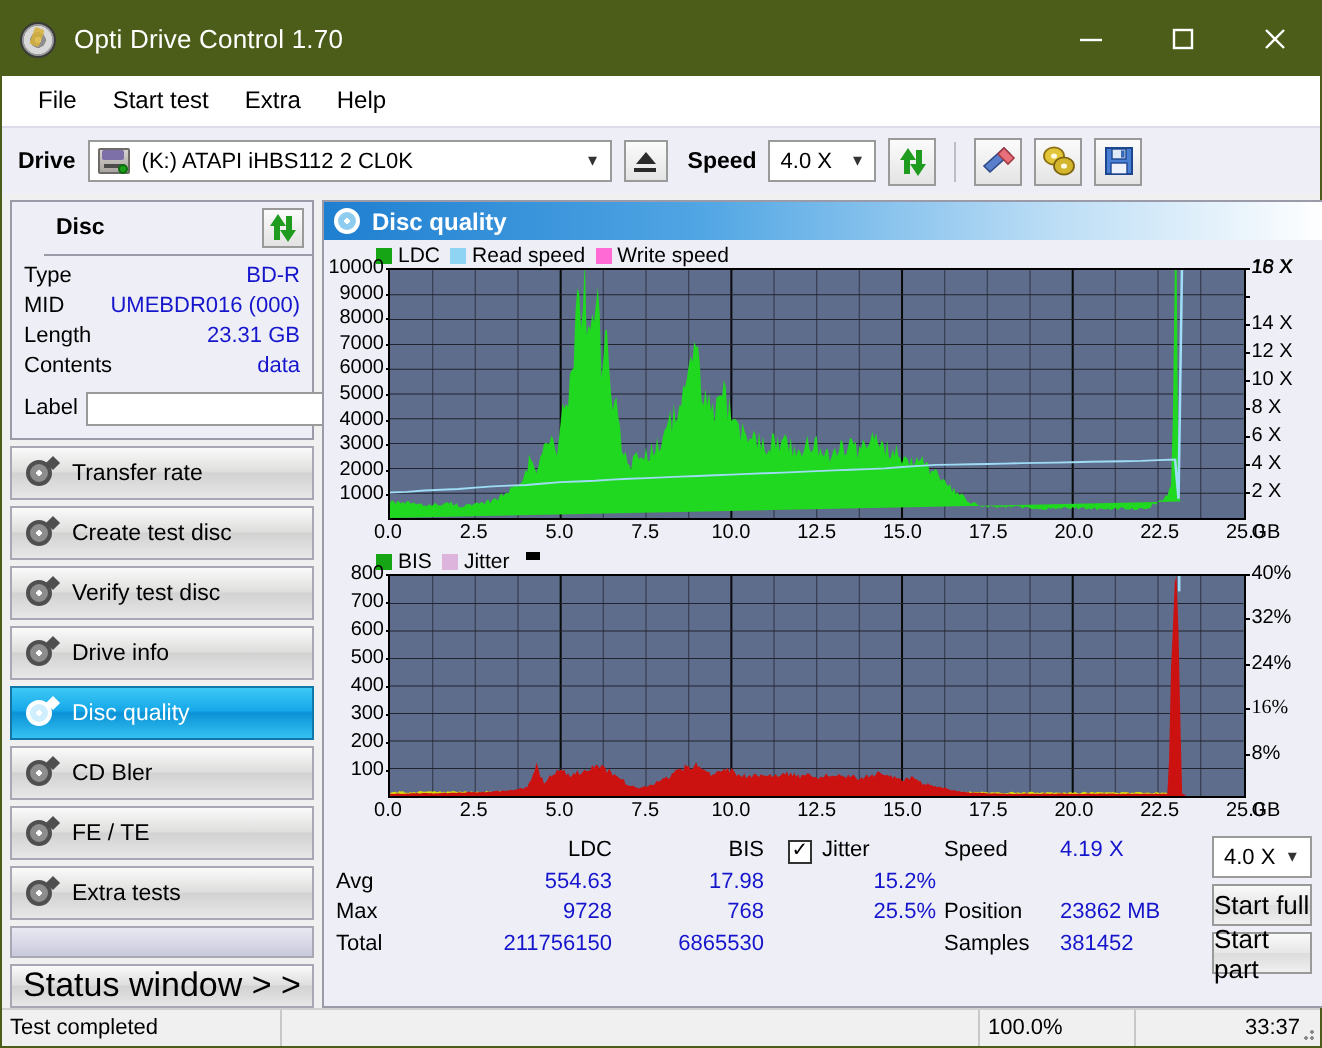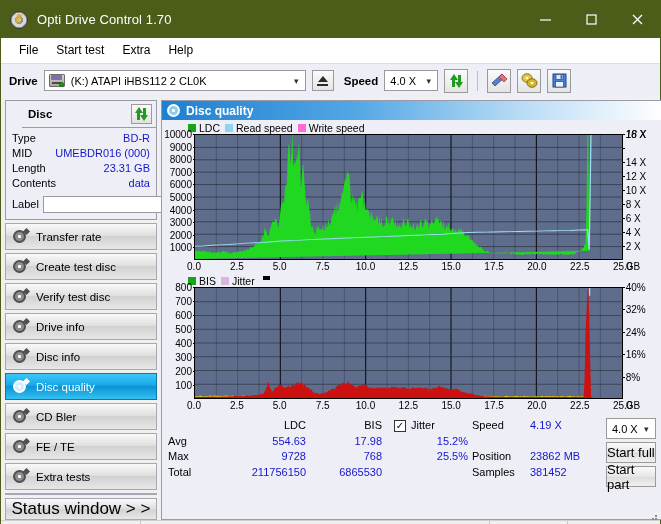--- a/index.html
+++ b/index.html
@@ -357,27 +357,20 @@
             <span class="tick"></span>
           </span>
         <span>Verify test disc</span>
       </div>
       <div class="navbtn">
         <span class="nav-gl">
             <span class="ring"></span>
             <span class="tick"></span>
           </span>
         <span>Drive info</span>
-      </div>
-      <div class="navbtn">
-        <span class="nav-gl">
-            <span class="ring"></span>
-            <span class="tick"></span>
-          </span>
-        <span>Disc info</span>
       </div>
       <div class="navbtn sel">
         <span class="nav-gl">
             <span class="ring"></span>
             <span class="tick"></span>
           </span>
         <span>Disc quality</span>
       </div>
       <div class="navbtn">
         <span class="nav-gl">
@@ -590,21 +583,21 @@
                   </g>
                   <path d="M 0.0 400 L 0.0 394.6 L 2.2 393.2 L 4.3 392.6 L 6.5 392.3 L 8.7 394.7 L 10.9 391.0 L 13.0 392.3 L 15.2 391.1 L 17.4 394.2 L 19.6 394.2 L 21.7 394.5 L 23.9 392.5 L 26.1 393.9 L 28.3 392.3 L 30.4 394.6 L 32.6 392.7 L 34.8 391.0 L 37.0 391.3 L 39.1 392.3 L 41.3 392.3 L 43.5 392.0 L 45.7 391.3 L 47.8 391.2 L 50.0 392.3 L 52.2 390.9 L 54.3 392.7 L 56.5 392.8 L 58.7 391.1 L 60.9 393.9 L 63.0 392.0 L 65.2 394.6 L 67.4 391.4 L 69.6 392.2 L 71.7 391.9 L 73.9 391.1 L 76.1 391.2 L 78.3 393.0 L 80.4 392.3 L 82.6 391.9 L 84.8 393.4 L 87.0 391.6 L 89.1 391.3 L 91.3 394.0 L 93.5 393.8 L 95.7 391.3 L 97.8 394.0 L 100.0 393.0 L 102.2 391.9 L 104.3 392.7 L 106.5 393.2 L 108.7 392.2 L 110.9 394.3 L 113.0 390.3 L 115.2 392.1 L 117.4 391.7 L 119.6 394.2 L 121.7 392.7 L 123.9 394.1 L 126.1 392.6 L 128.3 390.5 L 130.4 392.6 L 132.6 392.8 L 134.8 390.9 L 137.0 392.4 L 139.1 391.9 L 141.3 393.8 L 143.5 392.9 L 145.7 392.9 L 147.8 393.4 L 150.0 391.9 L 152.2 393.7 L 154.3 392.7 L 156.5 391.6 L 158.7 391.0 L 160.9 390.7 L 163.0 390.0 L 165.2 390.1 L 167.4 389.8 L 169.6 392.3 L 171.7 392.8 L 173.9 392.8 L 176.1 393.2 L 178.3 393.5 L 180.4 392.5 L 182.6 392.0 L 184.8 390.7 L 187.0 391.4 L 189.1 394.0 L 191.3 393.2 L 193.5 393.6 L 195.7 390.7 L 197.8 393.4 L 200.0 390.3 L 202.2 392.1 L 204.3 391.5 L 206.5 394.2 L 208.7 392.7 L 210.9 392.6 L 213.0 393.2 L 215.2 393.9 L 217.4 390.8 L 219.6 392.7 L 221.7 391.7 L 223.9 391.7 L 226.1 392.9 L 228.3 392.9 L 230.4 390.9 L 232.6 390.9 L 234.8 392.7 L 237.0 391.5 L 239.1 392.7 L 241.3 392.3 L 243.5 394.0 L 245.7 394.3 L 247.8 394.3 L 250.0 394.2 L 252.2 390.9 L 254.3 392.4 L 256.5 394.7 L 258.7 391.7 L 260.9 392.5 L 263.0 391.1 L 265.2 394.2 L 267.4 392.4 L 269.6 391.8 L 271.7 393.6 L 273.9 393.5 L 276.1 391.7 L 278.3 392.0 L 280.4 391.3 L 282.6 394.0 L 284.8 392.6 L 287.0 393.4 L 289.1 392.9 L 291.3 391.8 L 293.5 393.2 L 295.7 394.0 L 297.8 394.0 L 300.0 391.3 L 302.2 394.7 L 304.3 392.3 L 306.5 391.8 L 308.7 394.4 L 310.9 393.5 L 313.0 392.1 L 315.2 392.1 L 317.4 393.5 L 319.6 393.6 L 321.7 392.8 L 323.9 392.9 L 326.1 391.6 L 328.3 392.8 L 330.4 392.5 L 332.6 391.0 L 334.8 392.7 L 337.0 393.0 L 339.1 394.6 L 341.3 392.9 L 343.5 391.4 L 345.7 393.5 L 347.8 391.5 L 350.0 393.0 L 352.2 393.1 L 354.3 392.4 L 356.5 393.5 L 358.7 393.4 L 360.9 393.8 L 363.0 393.4 L 365.2 391.8 L 367.4 392.8 L 369.6 392.3 L 371.7 393.2 L 373.9 392.5 L 376.1 393.7 L 378.3 391.1 L 380.4 393.5 L 382.6 394.0 L 384.8 393.0 L 387.0 392.0 L 389.1 391.8 L 391.3 393.0 L 393.5 392.5 L 395.7 391.0 L 397.8 391.3 L 400.0 392.9 L 402.2 393.9 L 404.3 392.3 L 406.5 391.0 L 408.7 393.3 L 410.9 394.0 L 413.0 393.4 L 415.2 392.5 L 417.4 392.5 L 419.6 392.8 L 421.7 391.8 L 423.9 391.7 L 426.1 393.4 L 428.3 391.0 L 430.4 394.5 L 432.6 392.6 L 434.8 394.6 L 437.0 391.5 L 439.1 394.5 L 441.3 391.8 L 443.5 391.8 L 445.7 393.4 L 447.8 392.7 L 450.0 393.2 L 452.2 393.0 L 454.3 393.7 L 456.5 390.9 L 458.7 392.7 L 460.9 392.3 L 463.0 391.1 L 465.2 392.2 L 467.4 392.0 L 469.6 393.0 L 471.7 392.0 L 473.9 393.2 L 476.1 393.1 L 478.3 393.4 L 480.4 392.0 L 482.6 393.8 L 484.8 393.6 L 487.0 392.8 L 489.1 392.2 L 491.3 393.0 L 493.5 394.6 L 495.7 391.1 L 497.8 391.2 L 500.0 392.5 L 502.2 392.9 L 504.3 392.9 L 506.5 394.4 L 508.7 392.0 L 510.9 393.7 L 513.0 392.2 L 515.2 391.4 L 517.4 391.8 L 519.6 392.6 L 521.7 392.9 L 523.9 394.5 L 526.1 392.8 L 528.3 393.2 L 530.4 393.1 L 532.6 393.3 L 534.8 392.7 L 537.0 391.4 L 539.1 392.4 L 541.3 394.0 L 543.5 394.7 L 545.7 393.0 L 547.8 394.0 L 550.0 391.8 L 552.2 394.1 L 554.3 391.2 L 556.5 393.7 L 558.7 392.7 L 560.9 391.7 L 563.0 391.8 L 565.2 391.8 L 567.4 391.6 L 569.6 392.6 L 571.7 391.4 L 573.9 390.9 L 576.1 391.0 L 578.3 394.1 L 580.4 392.3 L 582.6 393.0 L 584.8 391.1 L 587.0 393.4 L 589.1 394.5 L 591.3 394.2 L 593.5 391.6 L 595.7 394.2 L 597.8 392.2 L 600.0 391.1 L 602.2 393.6 L 604.3 391.5 L 606.5 394.1 L 608.7 391.9 L 610.9 394.1 L 613.0 391.3 L 615.2 393.5 L 617.4 392.0 L 619.6 393.1 L 621.7 393.8 L 623.9 394.6 L 626.1 392.0 L 628.3 393.1 L 630.4 394.7 L 632.6 392.0 L 634.8 394.5 L 637.0 391.0 L 639.1 391.2 L 641.3 393.3 L 643.5 393.8 L 645.7 391.1 L 647.8 392.8 L 650.0 393.4 L 652.2 392.1 L 654.3 394.5 L 656.5 392.1 L 658.7 393.2 L 660.9 394.6 L 663.0 392.8 L 665.2 392.7 L 667.4 394.5 L 669.6 391.9 L 671.7 394.4 L 673.9 392.4 L 676.1 393.5 L 678.3 392.2 L 680.4 391.8 L 682.6 394.6 L 684.8 392.3 L 687.0 393.3 L 689.1 392.8 L 691.3 393.9 L 693.5 391.8 L 695.7 392.5 L 697.8 393.3 L 700.0 393.0 L 702.2 394.8 L 704.3 393.4 L 706.5 393.0 L 708.7 393.5 L 710.9 393.4 L 713.0 392.6 L 715.2 394.7 L 717.4 394.1 L 719.6 395.4 L 721.7 395.0 L 723.9 395.1 L 726.1 393.0 L 728.3 392.4 L 730.4 393.1 L 732.6 394.5 L 734.8 393.6 L 737.0 393.6 L 739.1 394.9 L 741.3 393.3 L 743.5 392.5 L 745.7 394.8 L 747.8 393.5 L 750.0 392.4 L 752.2 392.2 L 754.3 393.0 L 756.5 394.8 L 758.7 393.3 L 760.9 395.2 L 763.0 393.8 L 765.2 393.3 L 767.4 395.2 L 769.6 392.8 L 771.7 393.4 L 773.9 393.3 L 776.1 393.4 L 778.3 394.9 L 780.4 393.2 L 782.6 393.9 L 784.8 393.8 L 787.0 395.4 L 789.1 393.2 L 791.3 393.7 L 793.5 395.3 L 795.7 393.3 L 797.8 392.5 L 800.0 394.7 L 802.2 392.5 L 804.3 393.8 L 806.5 395.5 L 808.7 394.9 L 810.9 393.7 L 813.0 392.4 L 815.2 392.8 L 817.4 394.7 L 819.6 394.0 L 821.7 392.8 L 823.9 392.6 L 826.1 394.7 L 828.3 392.6 L 830.4 392.8 L 832.6 393.0 L 834.8 393.4 L 837.0 393.9 L 839.1 393.1 L 841.3 393.3 L 843.5 393.1 L 845.7 393.6 L 847.8 392.5 L 850.0 393.9 L 852.2 394.2 L 854.3 395.4 L 856.5 393.0 L 858.7 392.7 L 860.9 393.3 L 863.0 392.7 L 865.2 393.7 L 867.4 395.0 L 869.6 393.8 L 871.7 394.6 L 873.9 392.6 L 876.1 392.9 L 878.3 392.9 L 880.4 393.1 L 882.6 394.6 L 884.8 393.9 L 887.0 394.0 L 889.1 393.5 L 891.3 395.0 L 893.5 394.8 L 895.7 394.6 L 897.8 392.8 L 900.0 393.7 L 902.2 395.2 L 904.3 393.5 L 906.5 394.3 L 908.7 393.8 L 910.9 395.2 L 913.0 394.3 L 915.2 394.9 L 917.4 395.7 L 919.6 394.8 L 921.7 395.5 L 923.9 395.5 L 926.1 395.4 L 928.3 400.0 L 930.4 400.0 L 932.6 400.0 L 934.8 400.0 L 937.0 400.0 L 939.1 400.0 L 941.3 400.0 L 943.5 400.0 L 945.7 400.0 L 947.8 400.0 L 950.0 400.0 L 952.2 400.0 L 954.3 400.0 L 956.5 400.0 L 958.7 400.0 L 960.9 400.0 L 963.0 400.0 L 965.2 400.0 L 967.4 400.0 L 969.6 400.0 L 971.7 400.0 L 973.9 400.0 L 976.1 400.0 L 978.3 400.0 L 980.4 400.0 L 982.6 400.0 L 984.8 400.0 L 987.0 400.0 L 989.1 400.0 L 991.3 400.0 L 993.5 400.0 L 995.7 400.0 L 997.8 400.0 L 1000.0 400.0 L 1000.0 400 Z" fill="#d8d80f"></path>
                   <path d="M 0.0 400 L 0.0 395.9 L 2.2 395.8 L 4.3 396.4 L 6.5 395.9 L 8.7 395.4 L 10.9 395.5 L 13.0 396.3 L 15.2 395.7 L 17.4 396.4 L 19.6 395.4 L 21.7 395.8 L 23.9 395.2 L 26.1 395.1 L 28.3 395.2 L 30.4 395.1 L 32.6 394.7 L 34.8 395.7 L 37.0 395.1 L 39.1 394.4 L 41.3 394.7 L 43.5 394.5 L 45.7 395.6 L 47.8 394.6 L 50.0 395.6 L 52.2 395.3 L 54.3 395.2 L 56.5 395.5 L 58.7 394.4 L 60.9 395.1 L 63.0 394.2 L 65.2 394.4 L 67.4 395.0 L 69.6 394.6 L 71.7 394.1 L 73.9 394.1 L 76.1 394.1 L 78.3 394.4 L 80.4 393.3 L 82.6 393.6 L 84.8 394.2 L 87.0 394.1 L 89.1 393.6 L 91.3 392.4 L 93.5 392.9 L 95.7 393.0 L 97.8 392.8 L 100.0 393.0 L 102.2 393.7 L 104.3 392.5 L 106.5 393.4 L 108.7 391.9 L 110.9 393.2 L 113.0 393.3 L 115.2 392.0 L 117.4 392.8 L 119.6 392.2 L 121.7 390.8 L 123.9 391.0 L 126.1 390.6 L 128.3 391.8 L 130.4 391.5 L 132.6 389.5 L 134.8 391.1 L 137.0 390.3 L 139.1 389.8 L 141.3 388.8 L 143.5 389.5 L 145.7 388.9 L 147.8 387.5 L 150.0 388.0 L 152.2 385.5 L 154.3 386.1 L 156.5 387.2 L 158.7 383.7 L 160.9 384.1 L 163.0 375.3 L 165.2 371.7 L 167.4 361.4 L 169.6 354.3 L 171.7 339.1 L 173.9 350.0 L 176.1 365.7 L 178.3 366.5 L 180.4 377.8 L 182.6 374.4 L 184.8 370.6 L 187.0 362.0 L 189.1 365.1 L 191.3 361.3 L 193.5 360.4 L 195.7 351.7 L 197.8 355.2 L 200.0 352.0 L 202.2 354.7 L 204.3 351.7 L 206.5 362.1 L 208.7 358.8 L 210.9 365.5 L 213.0 364.0 L 215.2 357.5 L 217.4 361.0 L 219.6 352.4 L 221.7 361.5 L 223.9 359.9 L 226.1 355.5 L 228.3 352.0 L 230.4 354.8 L 232.6 354.2 L 234.8 353.4 L 237.0 343.6 L 239.1 348.9 L 241.3 343.1 L 243.5 343.9 L 245.7 350.7 L 247.8 343.2 L 250.0 345.3 L 252.2 348.7 L 254.3 358.7 L 256.5 350.3 L 258.7 354.5 L 260.9 363.1 L 263.0 360.1 L 265.2 363.0 L 267.4 365.3 L 269.6 368.5 L 271.7 369.8 L 273.9 369.0 L 276.1 379.1 L 278.3 380.2 L 280.4 381.9 L 282.6 381.8 L 284.8 381.1 L 287.0 383.7 L 289.1 384.7 L 291.3 386.2 L 293.5 385.1 L 295.7 383.9 L 297.8 381.9 L 300.0 383.3 L 302.2 382.7 L 304.3 379.7 L 306.5 379.4 L 308.7 380.4 L 310.9 377.0 L 313.0 372.0 L 315.2 374.0 L 317.4 371.7 L 319.6 367.7 L 321.7 367.5 L 323.9 364.6 L 326.1 368.9 L 328.3 366.2 L 330.4 359.0 L 332.6 357.8 L 334.8 352.4 L 337.0 352.4 L 339.1 350.4 L 341.3 351.4 L 343.5 355.0 L 345.7 342.2 L 347.8 345.9 L 350.0 345.4 L 352.2 351.9 L 354.3 350.8 L 356.5 345.7 L 358.7 338.3 L 360.9 347.4 L 363.0 346.2 L 365.2 351.6 L 367.4 351.2 L 369.6 353.9 L 371.7 356.4 L 373.9 355.8 L 376.1 364.2 L 378.3 360.5 L 380.4 360.9 L 382.6 355.8 L 384.8 354.6 L 387.0 355.5 L 389.1 355.1 L 391.3 350.5 L 393.5 354.3 L 395.7 348.0 L 397.8 357.6 L 400.0 349.0 L 402.2 352.9 L 404.3 357.8 L 406.5 364.1 L 408.7 359.9 L 410.9 364.2 L 413.0 365.6 L 415.2 359.1 L 417.4 368.4 L 419.6 364.1 L 421.7 362.0 L 423.9 367.2 L 426.1 360.5 L 428.3 359.7 L 430.4 363.4 L 432.6 365.3 L 434.8 360.1 L 437.0 362.8 L 439.1 362.9 L 441.3 364.0 L 443.5 362.8 L 445.7 360.0 L 447.8 366.0 L 450.0 363.2 L 452.2 360.2 L 454.3 365.6 L 456.5 364.2 L 458.7 361.5 L 460.9 357.6 L 463.0 360.8 L 465.2 355.2 L 467.4 364.6 L 469.6 356.7 L 471.7 364.1 L 473.9 358.4 L 476.1 365.3 L 478.3 360.6 L 480.4 368.4 L 482.6 361.2 L 484.8 362.4 L 487.0 362.4 L 489.1 358.8 L 491.3 360.2 L 493.5 363.1 L 495.7 366.3 L 497.8 365.1 L 500.0 366.8 L 502.2 369.5 L 504.3 364.6 L 506.5 366.2 L 508.7 364.9 L 510.9 359.1 L 513.0 363.2 L 515.2 365.1 L 517.4 363.6 L 519.6 363.1 L 521.7 364.6 L 523.9 363.3 L 526.1 360.2 L 528.3 362.9 L 530.4 363.9 L 532.6 364.8 L 534.8 367.4 L 537.0 361.1 L 539.1 366.2 L 541.3 362.6 L 543.5 361.3 L 545.7 365.9 L 547.8 370.7 L 550.0 370.0 L 552.2 365.7 L 554.3 369.3 L 556.5 365.6 L 558.7 360.6 L 560.9 366.5 L 563.0 363.1 L 565.2 361.1 L 567.4 365.6 L 569.6 360.2 L 571.7 354.9 L 573.9 356.8 L 576.1 359.9 L 578.3 361.4 L 580.4 362.9 L 582.6 361.3 L 584.8 364.5 L 587.0 362.0 L 589.1 367.5 L 591.3 363.5 L 593.5 367.7 L 595.7 367.9 L 597.8 368.3 L 600.0 372.5 L 602.2 373.4 L 604.3 367.3 L 606.5 366.7 L 608.7 370.8 L 610.9 364.0 L 613.0 365.1 L 615.2 369.5 L 617.4 369.5 L 619.6 373.3 L 621.7 372.4 L 623.9 379.4 L 626.1 378.2 L 628.3 379.8 L 630.4 376.3 L 632.6 380.6 L 634.8 379.9 L 637.0 382.5 L 639.1 381.6 L 641.3 384.4 L 643.5 382.8 L 645.7 383.9 L 647.8 385.9 L 650.0 384.3 L 652.2 385.9 L 654.3 387.6 L 656.5 388.8 L 658.7 390.5 L 660.9 388.8 L 663.0 390.9 L 665.2 391.2 L 667.4 390.8 L 669.6 392.8 L 671.7 392.3 L 673.9 392.5 L 676.1 393.0 L 678.3 393.2 L 680.4 394.7 L 682.6 394.3 L 684.8 393.6 L 687.0 393.9 L 689.1 394.3 L 691.3 394.1 L 693.5 394.4 L 695.7 394.0 L 697.8 395.0 L 700.0 394.8 L 702.2 395.5 L 704.3 395.5 L 706.5 395.3 L 708.7 394.9 L 710.9 395.4 L 713.0 395.4 L 715.2 395.7 L 717.4 395.5 L 719.6 395.9 L 721.7 396.3 L 723.9 396.2 L 726.1 395.6 L 728.3 396.2 L 730.4 396.5 L 732.6 396.4 L 734.8 395.6 L 737.0 396.2 L 739.1 395.7 L 741.3 395.9 L 743.5 395.6 L 745.7 395.6 L 747.8 395.4 L 750.0 396.2 L 752.2 395.7 L 754.3 396.0 L 756.5 396.4 L 758.7 396.0 L 760.9 396.3 L 763.0 396.2 L 765.2 395.5 L 767.4 395.6 L 769.6 396.0 L 771.7 396.1 L 773.9 396.2 L 776.1 395.6 L 778.3 396.4 L 780.4 396.2 L 782.6 395.6 L 784.8 395.6 L 787.0 395.5 L 789.1 395.5 L 791.3 396.3 L 793.5 395.4 L 795.7 396.5 L 797.8 395.9 L 800.0 396.3 L 802.2 395.8 L 804.3 396.2 L 806.5 395.8 L 808.7 396.1 L 810.9 396.2 L 813.0 396.5 L 815.2 396.1 L 817.4 395.6 L 819.6 395.4 L 821.7 396.4 L 823.9 395.6 L 826.1 396.4 L 828.3 395.7 L 830.4 396.1 L 832.6 395.5 L 834.8 395.9 L 837.0 395.6 L 839.1 396.4 L 841.3 395.9 L 843.5 395.6 L 845.7 395.8 L 847.8 395.4 L 850.0 396.4 L 852.2 396.5 L 854.3 395.8 L 856.5 396.3 L 858.7 395.9 L 860.9 396.4 L 863.0 395.8 L 865.2 395.6 L 867.4 395.9 L 869.6 396.3 L 871.7 395.8 L 873.9 396.1 L 876.1 395.7 L 878.3 396.2 L 880.4 396.2 L 882.6 395.7 L 884.8 395.6 L 887.0 396.5 L 889.1 395.9 L 891.3 395.8 L 893.5 395.9 L 895.7 396.3 L 897.8 395.5 L 900.0 396.5 L 902.2 395.6 L 904.3 396.3 L 906.5 395.5 L 908.7 396.2 L 910.9 395.5 L 913.0 331.9 L 915.2 167.7 L 917.4 95.4 L 919.6 11.2 L 921.7 0.2 L 923.9 98.3 L 926.1 262.0 L 928.3 396.6 L 930.4 396.4 L 932.6 400.0 L 934.8 400.0 L 937.0 400.0 L 939.1 400.0 L 941.3 400.0 L 943.5 400.0 L 945.7 400.0 L 947.8 400.0 L 950.0 400.0 L 952.2 400.0 L 954.3 400.0 L 956.5 400.0 L 958.7 400.0 L 960.9 400.0 L 963.0 400.0 L 965.2 400.0 L 967.4 400.0 L 969.6 400.0 L 971.7 400.0 L 973.9 400.0 L 976.1 400.0 L 978.3 400.0 L 980.4 400.0 L 982.6 400.0 L 984.8 400.0 L 987.0 400.0 L 989.1 400.0 L 991.3 400.0 L 993.5 400.0 L 995.7 400.0 L 997.8 400.0 L 1000.0 400.0 L 1000.0 400 Z" fill="#cc1111"></path>
                   <path d="M 0.0 -2192.8 L 2.4 -2208.2 L 4.8 -2222.0 L 7.1 -2285.5 L 9.5 -2267.0 L 11.9 -2339.8 L 14.3 -2363.3 L 16.7 -2358.8 L 19.0 -2379.0 L 21.4 -2424.0 L 23.8 -2439.6 L 26.2 -2438.7 L 28.6 -2373.7 L 31.0 -2330.2 L 33.3 -2291.3 L 35.7 -2265.9 L 38.1 -2216.3 L 40.5 -2178.9 L 42.9 -2172.3 L 45.2 -2113.4 L 47.6 -2080.1 L 50.0 -2151.1 L 52.4 -2219.8 L 54.8 -2301.8 L 57.1 -2375.3 L 59.5 -2467.2 L 61.9 -2509.0 L 64.3 -2476.0 L 66.7 -2459.4 L 69.0 -2480.6 L 71.4 -2451.0 L 73.8 -2454.7 L 76.2 -2497.8 L 78.6 -2530.4 L 81.0 -2562.8 L 83.3 -2587.3 L 85.7 -2653.5 L 88.1 -2666.5 L 90.5 -2698.0 L 92.9 -2762.0 L 95.2 -2796.7 L 97.6 -2834.8 L 100.0 -2807.8 L 102.4 -2829.5 L 104.8 -2885.3 L 107.1 -2919.6 L 109.5 -2894.6 L 111.9 -2920.3 L 114.3 -2949.0 L 116.7 -2948.7 L 119.0 -2950.0 L 121.4 -2966.8 L 123.8 -2944.5 L 126.2 -2904.3 L 128.6 -2902.1 L 131.0 -2888.5 L 133.3 -2909.3 L 135.7 -2903.1 L 138.1 -2959.4 L 140.5 -2938.8 L 142.9 -3008.8 L 145.2 -2998.9 L 147.6 -3042.7 L 150.0 -3056.6 L 152.4 -3095.6 L 154.8 -3102.8 L 157.1 -3288.7 L 159.5 -3625.0 L 161.9 -3944.9 L 164.3 -4223.5 L 166.7 -4566.6 L 169.0 -4432.5 L 171.4 -3759.6 L 173.8 -3024.6 L 176.2 -3839.5 L 178.6 -4357.4 L 181.0 -3429.8 L 183.3 -3094.6 L 185.7 -3118.0 L 188.1 -3224.7 L 190.5 -3140.5 L 192.9 -3102.6 L 195.2 -3097.0 L 197.6 -3061.2 L 200.0 -3004.6 L 202.4 -2964.6 L 204.8 -2957.0 L 207.1 -3000.5 L 209.5 -2989.0 L 211.9 -2931.3 L 214.3 -2978.0 L 216.7 -2982.2 L 219.0 -2987.9 L 221.4 -3039.7 L 223.8 -3053.5 L 226.2 -3050.0 L 228.6 -3114.7 L 231.0 -3123.8 L 233.3 -3147.0 L 235.7 -3164.5 L 238.1 -3268.4 L 240.5 -3331.7 L 242.9 -3433.5 L 245.2 -3493.8 L 247.6 -3600.7 L 250.0 -3586.0 L 252.4 -3588.2 L 254.8 -3511.2 L 257.1 -3514.2 L 259.5 -3474.1 L 261.9 -3412.5 L 264.3 -3354.8 L 266.7 -3324.0 L 269.0 -3252.2 L 271.4 -3187.8 L 273.8 -3020.6 L 276.2 -2862.1 L 278.6 -2674.1 L 281.0 -2599.0 L 283.3 -2672.9 L 285.7 -2731.4 L 288.1 -2744.0 L 290.5 -2741.7 L 292.9 -2764.3 L 295.2 -2760.5 L 297.6 -2801.0 L 300.0 -2775.3 L 302.4 -2780.7 L 304.8 -2761.8 L 307.1 -2733.5 L 309.5 -2726.4 L 311.9 -2738.5 L 314.3 -2745.3 L 316.7 -2715.2 L 319.0 -2697.7 L 321.4 -2737.3 L 323.8 -2712.0 L 326.2 -2759.9 L 328.6 -2767.0 L 331.0 -2771.0 L 333.3 -2798.9 L 335.7 -2790.2 L 338.1 -2808.2 L 340.5 -2809.9 L 342.9 -2790.9 L 345.2 -2793.7 L 347.6 -2773.2 L 350.0 -2793.8 L 352.4 -2749.5 L 354.8 -2741.3 L 357.1 -2778.5 L 359.5 -2755.7 L 361.9 -2757.5 L 364.3 -2756.5 L 366.7 -2760.5 L 369.0 -2739.3 L 371.4 -2749.4 L 373.8 -2783.6 L 376.2 -2752.3 L 378.6 -2753.1 L 381.0 -2801.2 L 383.3 -2772.5 L 385.7 -2771.8 L 388.1 -2813.6 L 390.5 -2776.4 L 392.9 -2816.9 L 395.2 -2819.8 L 397.6 -2820.9 L 400.0 -2795.1 L 402.4 -2802.7 L 404.8 -2806.4 L 407.1 -2778.8 L 409.5 -2824.5 L 411.9 -2797.0 L 414.3 -2798.0 L 416.7 -2798.4 L 419.0 -2771.8 L 421.4 -2751.3 L 423.8 -2756.1 L 426.2 -2775.9 L 428.6 -2745.7 L 431.0 -2757.9 L 433.3 -2778.5 L 435.7 -2735.8 L 438.1 -2729.9 L 440.5 -2770.3 L 442.9 -2769.4 L 445.2 -2733.1 L 447.6 -2740.4 L 450.0 -2763.8 L 452.4 -2752.5 L 454.8 -2799.7 L 457.1 -2755.9 L 459.5 -2797.3 L 461.9 -2783.4 L 464.3 -2770.1 L 466.7 -2761.3 L 469.0 -2803.5 L 471.4 -2807.5 L 473.8 -2800.0 L 476.2 -2770.3 L 478.6 -2821.9 L 481.0 -2809.4 L 483.3 -2809.7 L 485.7 -2805.3 L 488.1 -2822.6 L 490.5 -2874.5 L 492.9 -2870.2 L 495.2 -2899.6 L 497.6 -2917.4 L 500.0 -2940.0 L 502.4 -2937.0 L 504.8 -2898.3 L 507.1 -2947.7 L 509.5 -2909.7 L 511.9 -2911.5 L 514.3 -2915.0 L 516.7 -2944.5 L 519.0 -2956.9 L 521.4 -2945.6 L 523.8 -2901.5 L 526.2 -2945.5 L 528.6 -2882.3 L 531.0 -2918.9 L 533.3 -2864.3 L 535.7 -2891.2 L 538.1 -2870.1 L 540.5 -2821.6 L 542.9 -2812.7 L 545.2 -2800.3 L 547.6 -2798.2 L 550.0 -2813.5 L 552.4 -2783.7 L 554.8 -2752.0 L 557.1 -2792.6 L 559.5 -2749.4 L 561.9 -2748.2 L 564.3 -2711.4 L 566.7 -2698.0 L 569.0 -2681.1 L 571.4 -2686.5 L 573.8 -2704.5 L 576.2 -2681.4 L 578.6 -2672.2 L 581.0 -2638.6 L 583.3 -2632.0 L 585.7 -2620.2 L 588.1 -2608.3 L 590.5 -2603.7 L 592.9 -2644.1 L 595.2 -2612.0 L 597.6 -2592.3 L 600.0 -2608.6 L 602.4 -2599.9 L 604.8 -2586.4 L 607.1 -2604.5 L 609.5 -2613.7 L 611.9 -2614.6 L 614.3 -2604.5 L 616.7 -2600.6 L 619.0 -2628.9 L 621.4 -2605.6 L 623.8 -2605.4 L 626.2 -2565.2 L 628.6 -2553.8 L 631.0 -2555.2 L 633.3 -2550.8 L 635.7 -2504.6 L 638.1 -2517.6 L 640.5 -2473.3 L 642.9 -2516.2 L 645.2 -2501.3 L 647.6 -2455.2 L 650.0 -2450.9 L 652.4 -2472.4 L 654.8 -2465.3 L 657.1 -2474.0 L 659.5 -2437.3 L 661.9 -2433.7 L 664.3 -2454.3 L 666.7 -2436.8 L 669.0 -2447.5 L 671.4 -2488.2 L 673.8 -2471.5 L 676.2 -2455.4 L 678.6 -2484.8 L 681.0 -2492.2 L 683.3 -2477.5 L 685.7 -2459.3 L 688.1 -2464.8 L 690.5 -2477.4 L 692.9 -2443.4 L 695.2 -2459.8 L 697.6 -2452.6 L 700.0 -2469.2 L 702.4 -2462.5 L 704.8 -2432.4 L 707.1 -2423.3 L 709.5 -2417.8 L 711.9 -2447.8 L 714.3 -2417.8 L 716.7 -2419.2 L 719.0 -2397.3 L 721.4 -2423.6 L 723.8 -2405.7 L 726.2 -2415.9 L 728.6 -2423.9 L 731.0 -2424.7 L 733.3 -2422.7 L 735.7 -2462.3 L 738.1 -2451.8 L 740.5 -2436.8 L 742.9 -2471.3 L 745.2 -2457.6 L 747.6 -2493.4 L 750.0 -2480.3 L 752.4 -2464.4 L 754.8 -2475.5 L 757.1 -2458.1 L 759.5 -2463.7 L 761.9 -2506.4 L 764.3 -2478.6 L 766.7 -2484.8 L 769.0 -2511.9 L 771.4 -2495.1 L 773.8 -2468.9 L 776.2 -2476.5 L 778.6 -2523.7 L 781.0 -2485.6 L 783.3 -2501.2 L 785.7 -2494.0 L 788.1 -2512.5 L 790.5 -2520.1 L 792.9 -2518.0 L 795.2 -2520.1 L 797.6 -2531.3 L 800.0 -2506.5 L 802.4 -2527.0 L 804.8 -2503.9 L 807.1 -2509.1 L 809.5 -2520.0 L 811.9 -2552.8 L 814.3 -2541.0 L 816.7 -2534.7 L 819.0 -2525.2 L 821.4 -2560.4 L 823.8 -2518.8 L 826.2 -2560.4 L 828.6 -2533.9 L 831.0 -2547.7 L 833.3 -2552.0 L 835.7 -2529.7 L 838.1 -2539.4 L 840.5 -2535.9 L 842.9 -2537.2 L 845.2 -2570.1 L 847.6 -2563.6 L 850.0 -2550.1 L 852.4 -2555.7 L 854.8 -2539.4 L 857.1 -2549.4 L 859.5 -2554.7 L 861.9 -2588.4 L 864.3 -2576.7 L 866.7 -2549.0 L 869.0 -2550.9 L 871.4 -2585.9 L 873.8 -2549.7 L 876.2 -2555.5 L 878.6 -2592.8 L 881.0 -2591.9 L 883.3 -2608.8 L 885.7 -2577.3 L 888.1 -2599.0 L 890.5 -2589.4 L 892.9 -2599.6 L 895.2 -2612.8 L 897.6 -2586.3 L 900.0 -2621.1 L 902.4 -2600.3 L 904.8 -2623.9 L 907.1 -2577.3 L 909.5 -2613.7 L 911.9 -2608.6 L 914.3 -2591.3 L 916.7 -3284.0 L 919.0 -4253.5 L 921.4 -4016.9 L 923.8 -3615.7 L 926.2 -3038.5 L 928.6 -2594.1 L 931.0 -2587.1 L 933.3 -2604.9 L 935.7 -2605.6 L 938.1 -2606.1 L 940.5 -2587.7 L 942.9 -2592.4 L 945.2 -2623.2 L 947.6 -2610.7 L 950.0 -2616.3 L 952.4 -2620.8 L 954.8 -2614.1 L 957.1 -2585.2 L 959.5 -2596.1 L 961.9 -2593.5 L 964.3 -2612.3 L 966.7 -2621.5 L 969.0 -2577.8 L 971.4 -2583.4 L 973.8 -2588.4 L 976.2 -2594.0 L 978.6 -2580.8 L 981.0 -2607.6 L 983.3 -2621.6 L 985.7 -2593.5 L 988.1 -2624.7 L 990.5 -2609.4 L 992.9 -2610.9 L 995.2 -2615.0 L 997.6 -2620.8 L 1000.0 -2589.1" fill="none" stroke="#debede" stroke-width="2.6"></path>
                   <line x1="924.8000000000001" x2="924.8000000000001" y1="0" y2="28" stroke="#9fdcf5" stroke-width="3"></line>
                 </svg>
             </div>
             <div class="yaxis2" id="y2-right">
                 <div class="t" style="top: 89.6px;">8%</div>
                 <div class="tk" style="top: 89.6px;"></div>
-                <div class="t" style="top: 67.2px;">16%</div>
+                <div class="t" style="top: 67.2px; font-family: Liberation Serif, serif;">16%</div>
                 <div class="tk" style="top: 67.2px;"></div>
                 <div class="t" style="top: 44.8px;">24%</div>
                 <div class="tk" style="top: 44.8px;"></div>
                 <div class="t" style="top: 22.4px;">32%</div>
                 <div class="tk" style="top: 22.4px;"></div>
                 <div class="t" style="top: 0px;">40%</div>
                 <div class="tk" style="top: 0px;"></div>
               </div>
           </div>
           <div class="xaxis">

